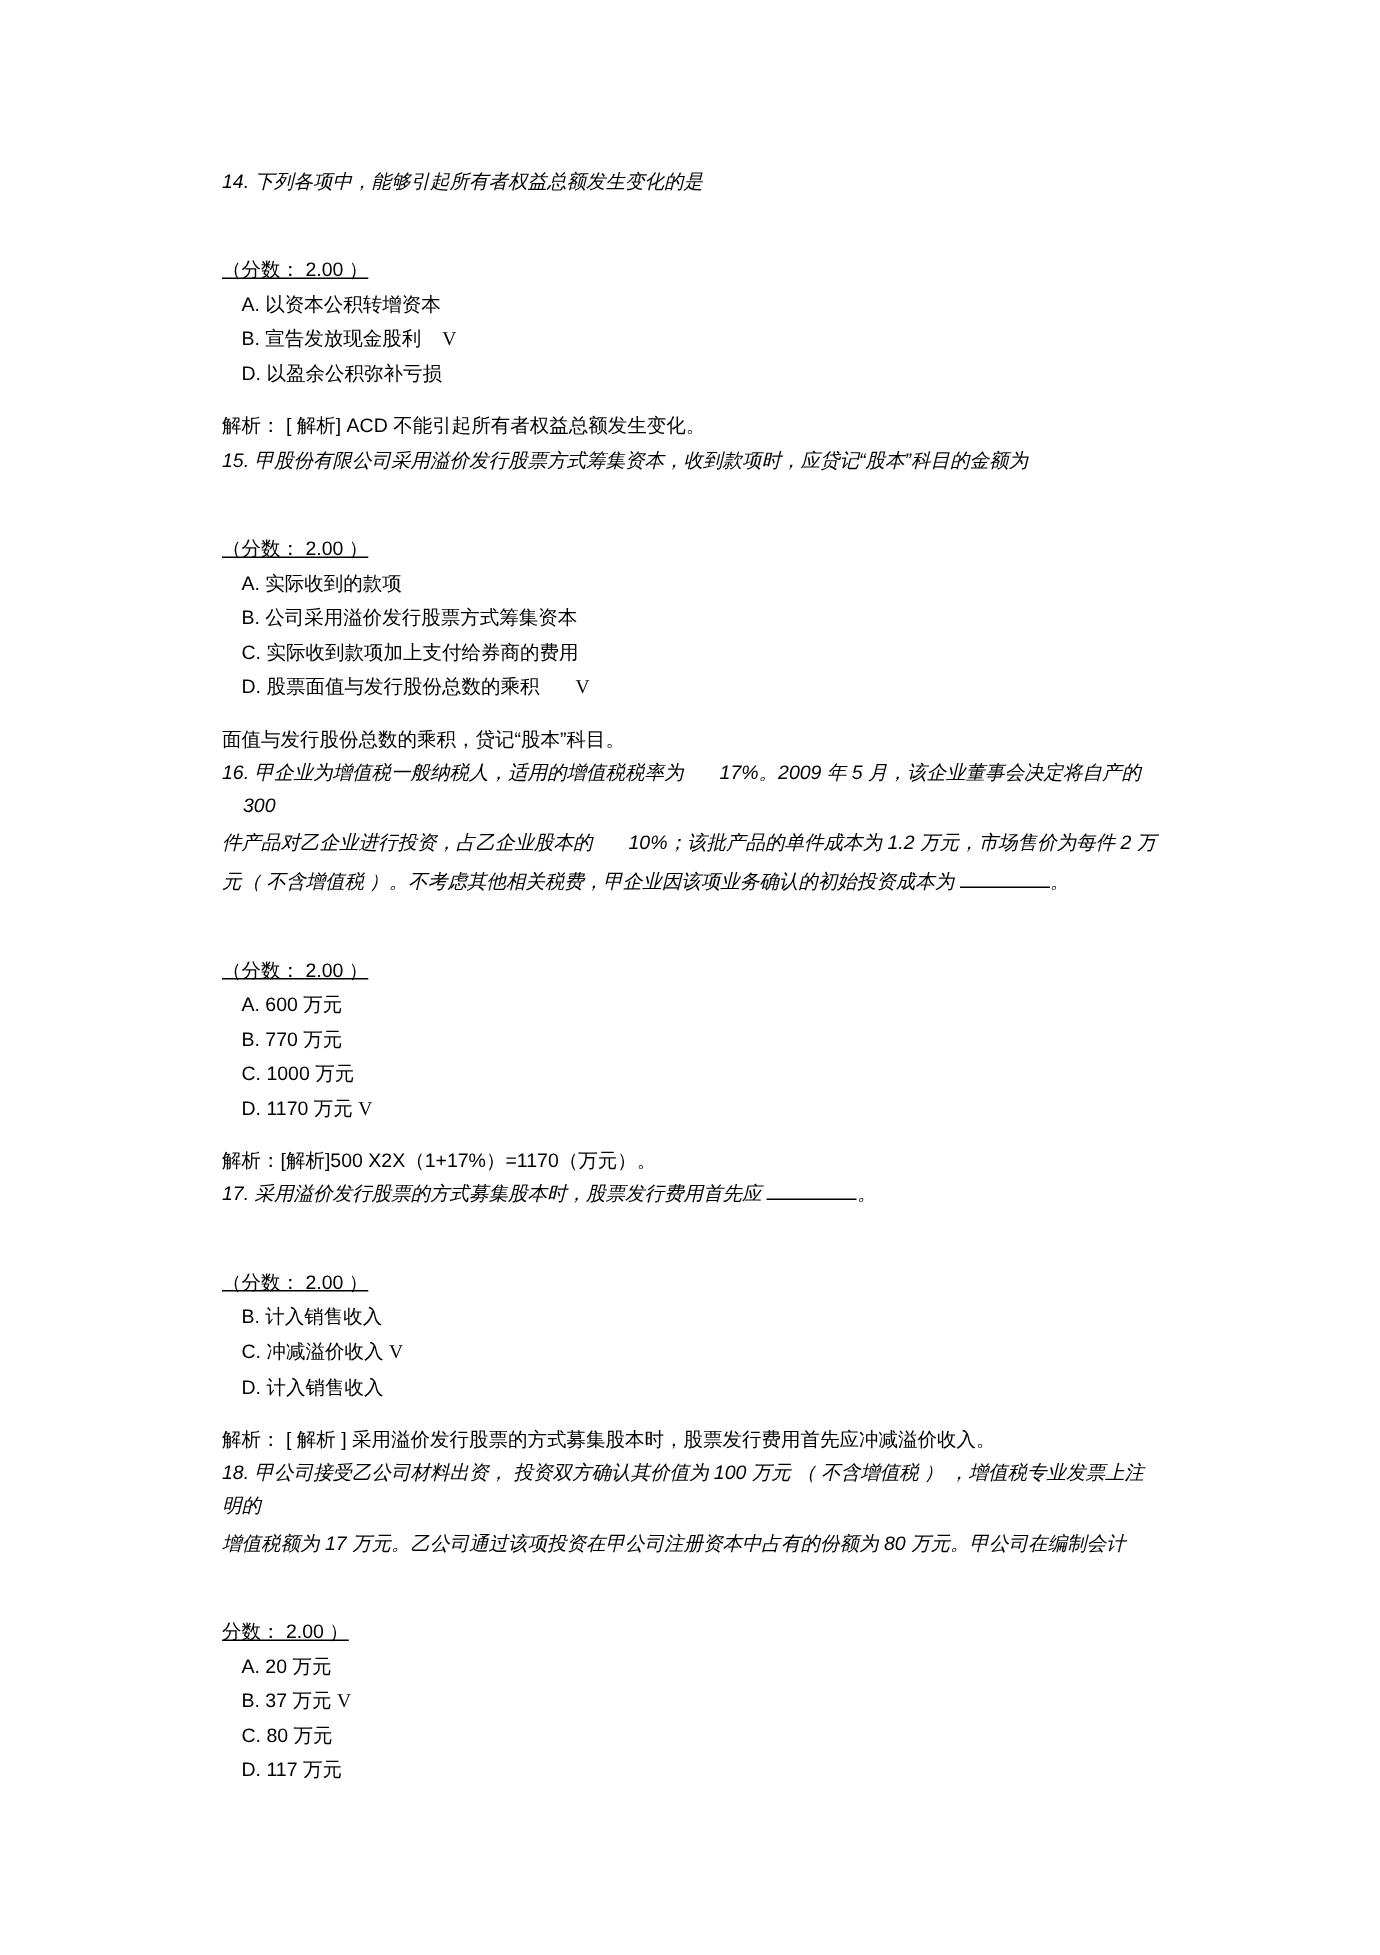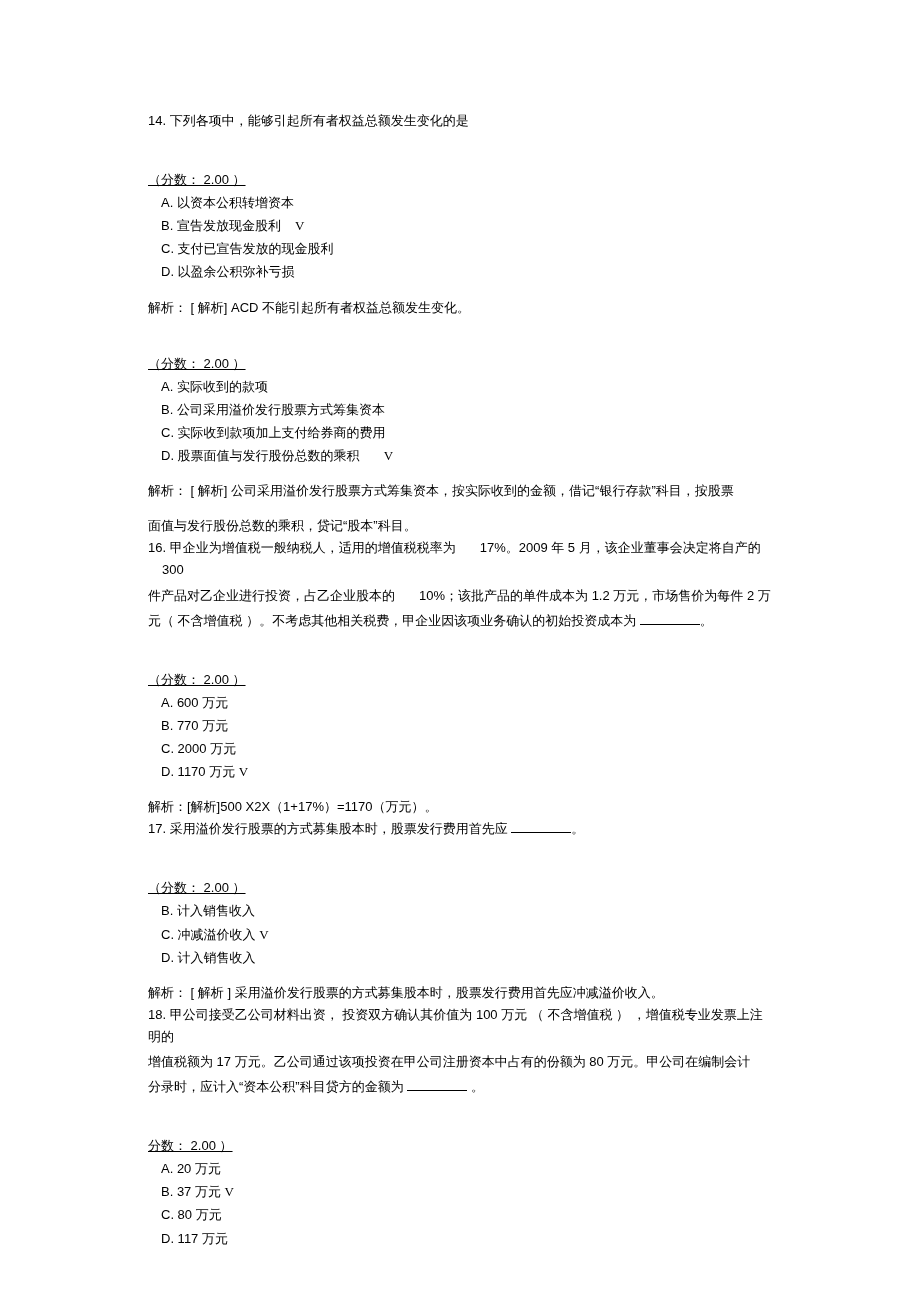--- a/index.html
+++ b/index.html
@@ -5,81 +5,79 @@
     * { margin: 0; padding: 0; box-sizing: border-box; }
     body {
       font-family: "Microsoft YaHei", SimSun, Arial, sans-serif;
       font-size: 13px;
       line-height: 1.7;
       color: #000;
       background: #fff;
       padding: 110px 148px 100px 148px;
       width: 920px;
     }
-    .question-stem { margin-bottom: 3px; }
+    .question-stem { margin-bottom: 3px; font-style: italic; }
     .gap { height: 30px; }
     .score { margin-top: 4px; text-decoration: underline; }
     .option { padding-left: 13px; margin-top: 1px; }
     .analysis { margin-top: 13px; }
     .blank { display: inline-block; border-bottom: 1px solid #000; min-width: 60px; height: 1em; vertical-align: baseline; }
     .inline-gap { display: inline-block; width: 24px; }
     .inline-gap-sm { display: inline-block; width: 14px; }
     .correct { font-family: "Times New Roman", serif; }
   </style>
 </head>
 <body>
 
 <div>
   <div class="question-stem">14.  下列各项中，能够引起所有者权益总额发生变化的是</div>
   <div class="gap"></div>
   <div class="score">（分数：  2.00 ）</div>
   <div class="option"> A.  以资本公积转增资本</div>
   <div class="option"><span> B.  宣告发放现金股利</span><span class="inline-gap-sm"></span><span class="correct">V</span></div>
-  <div class="option"> C.  支付已宣告发放的现金股利</div>
   <div class="option"> D.  以盈余公积弥补亏损</div>
   <div class="analysis">解析：  [ 解析] ACD 不能引起所有者权益总额发生变化。</div>
 </div>
 
 <div>
+  <div class="question-stem">15.  甲股份有限公司采用溢价发行股票方式筹集资本，收到款项时，应贷记“股本”科目的金额为</div>
   <div class="gap"></div>
   <div class="score">（分数：  2.00 ）</div>
   <div class="option"> A.  实际收到的款项</div>
   <div class="option"> B.  公司采用溢价发行股票方式筹集资本</div>
   <div class="option"> C.  实际收到款项加上支付给券商的费用</div>
   <div class="option"><span> D.  股票面值与发行股份总数的乘积</span><span class="inline-gap"></span><span class="correct">V</span></div>
-  <div class="analysis">解析：  [ 解析] 公司采用溢价发行股票方式筹集资本，按实际收到的金额，借记“银行存款”科目，按股票</div>
   <div class="analysis">面值与发行股份总数的乘积，贷记“股本”科目。</div>
 </div>
 
 <div>
   <div class="question-stem"><span>16.  甲企业为增值税一般纳税人，适用的增值税税率为</span><span class="inline-gap"></span><span>17%。2009 年 5 月，该企业董事会决定将自产的</span><span class="inline-gap-sm"></span><span>300</span></div>
   <div class="question-stem"><span>件产品对乙企业进行投资，占乙企业股本的</span><span class="inline-gap"></span><span>10%；该批产品的单件成本为 1.2 万元，市场售价为每件 2 万</span></div>
   <div class="question-stem"><span>元（ 不含增值税  ）。不考虑其他相关税费，甲企业因该项业务确认的初始投资成本为 </span><span class="blank"></span><span>。</span></div>
   <div class="gap"></div>
   <div class="score">（分数：  2.00 ）</div>
   <div class="option"> A.  600 万元</div>
   <div class="option"> B.  770 万元</div>
-  <div class="option"> C.  2000 万元</div>
+  <div class="option"> C.  1000 万元</div>
   <div class="option"><span> D.  1170 万元</span>  <span class="correct">V</span></div>
   <div class="analysis">解析：[解析]500 X2X（1+17%）=1170（万元）。</div>
 </div>
 
 <div>
   <div class="question-stem"><span>17.  采用溢价发行股票的方式募集股本时，股票发行费用首先应 </span><span class="blank"></span><span>。</span></div>
   <div class="gap"></div>
   <div class="score">（分数：  2.00 ）</div>
   <div class="option"> B.  计入销售收入</div>
   <div class="option"><span> C.  冲减溢价收入</span>  <span class="correct">V</span></div>
   <div class="option"> D.  计入销售收入</div>
   <div class="analysis">解析：  [ 解析  ] 采用溢价发行股票的方式募集股本时，股票发行费用首先应冲减溢价收入。</div>
 </div>
 
 <div>
   <div class="question-stem">18.  甲公司接受乙公司材料出资，  投资双方确认其价值为 100 万元  （ 不含增值税  ） ，增值税专业发票上注明的</div>
   <div class="question-stem">增值税额为 17 万元。乙公司通过该项投资在甲公司注册资本中占有的份额为 80 万元。甲公司在编制会计</div>
-  <div class="question-stem"><span>分录时，应计入“资本公积”科目贷方的金额为 </span><span class="blank"></span><span>  。</span></div>
   <div class="gap"></div>
   <div class="score"> 分数：  2.00 ）</div>
   <div class="option"> A.  20 万元</div>
   <div class="option"><span> B.  37 万元</span>  <span class="correct">V</span></div>
   <div class="option"> C.  80 万元</div>
   <div class="option"> D.  117 万元</div>
 </div>
 
 </body></html>

